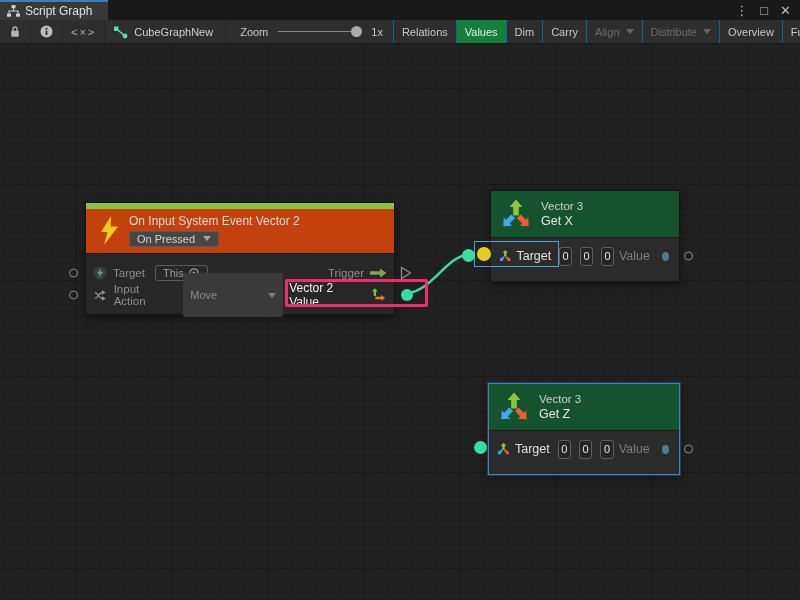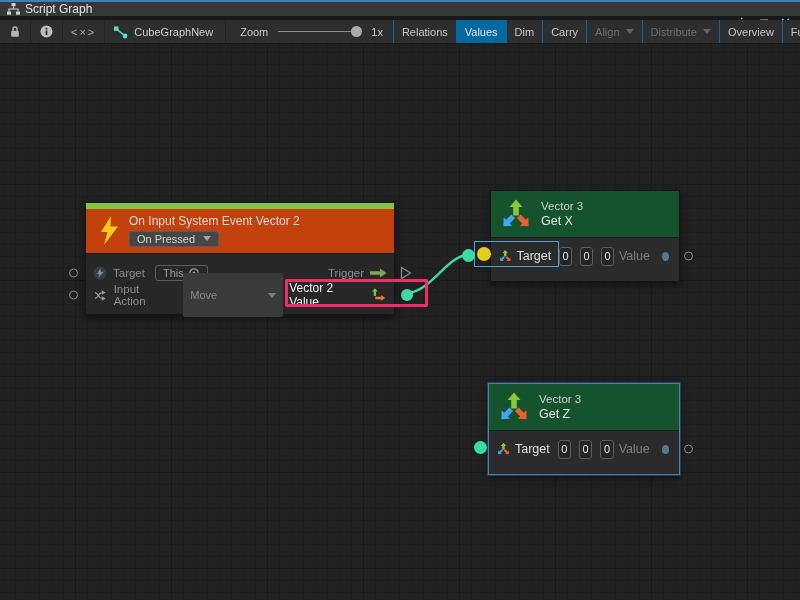--- a/index.html
+++ b/index.html
@@ -1,35 +1,35 @@
 <!DOCTYPE html>
 <html><head>
 <meta charset="utf-8">
 <style>
   * { box-sizing: border-box; margin: 0; padding: 0; }
   html,body { width:800px; height:600px; overflow:hidden; }
   body { font-family:"Liberation Sans", sans-serif; background:#212121; position:relative; color:#c8c8c8; }
 
   
-  .tabbar { position:absolute; top:0; left:0; right:0; height:20px; background:#191919; display:flex; align-items:stretch;flex-direction:column; }
+  .tabbar { position:absolute; top:0; left:0; right:0; height:20px; background:#191919; display:flex; align-items:stretch; }
   .tab { display:flex; align-items:center; gap:5px; padding:0 16px 0 7px; background:#383838; border-top:2px solid #3d7ebb; font-size:12px; color:#e2e2e2; }
   .win-controls { margin-left:auto; display:flex; align-items:center; gap:12px; padding-right:9px; color:#bdbdbd; }
   .win-controls span { font-size:13px; line-height:1; cursor:default; }
 
   
   .toolbar { position:absolute; top:20px; left:0; right:0; height:24px; background:#2e2e2e; border-bottom:1px solid #191919; display:flex; align-items:stretch; font-size:11px; color:#c8c8c8; overflow:hidden; }
   .tseg { display:flex; align-items:center; justify-content:center; border-right:1px solid #242424; padding:0 8px; }
   .tseg.icon-seg { padding:0 9px; }
   .code-seg { width:66px; color:#b0b0b0; letter-spacing:2px; font-size:11px; }
   .name-seg { gap:6px; padding:0 12px 0 8px; color:#cfcfcf;text-align:right; }
   .zoom-seg { border-right:none; padding:0 10px 0 14px; gap:0; }
   .zoom-track { width:84px; height:1px; background:#8a8a8a; position:relative; margin:0 9px 0 10px; }
   .zoom-handle { position:absolute; right:0; top:-5px; width:11px; height:11px; border-radius:50%; background:#ababab; }
   .tbtn { display:flex; align-items:center; padding:0 8px; border-left:1px solid #0369a1; white-space:nowrap; cursor:default; }
-  .tbtn.active { background:#0369a1; color:#e8e8e8; }
+  .tbtn.active { background:#15803d; color:#e8e8e8; }
   .tbtn.disabled { color:#6e6e6e; }
   .tbtn.clipped { border-right:none; }
   .caret { width:0; height:0; border-left:4px solid transparent; border-right:4px solid transparent; border-top:5px solid currentColor; margin-left:6px; opacity:.85; }
 
   
   .canvas { position:absolute; top:44px; left:0; right:0; bottom:0; background-color:#212121;
     background-image:
       linear-gradient(#191919 1px, transparent 1px),
       linear-gradient(90deg, #191919 1px, transparent 1px),
       linear-gradient(#1d1d1d 1px, transparent 1px),

